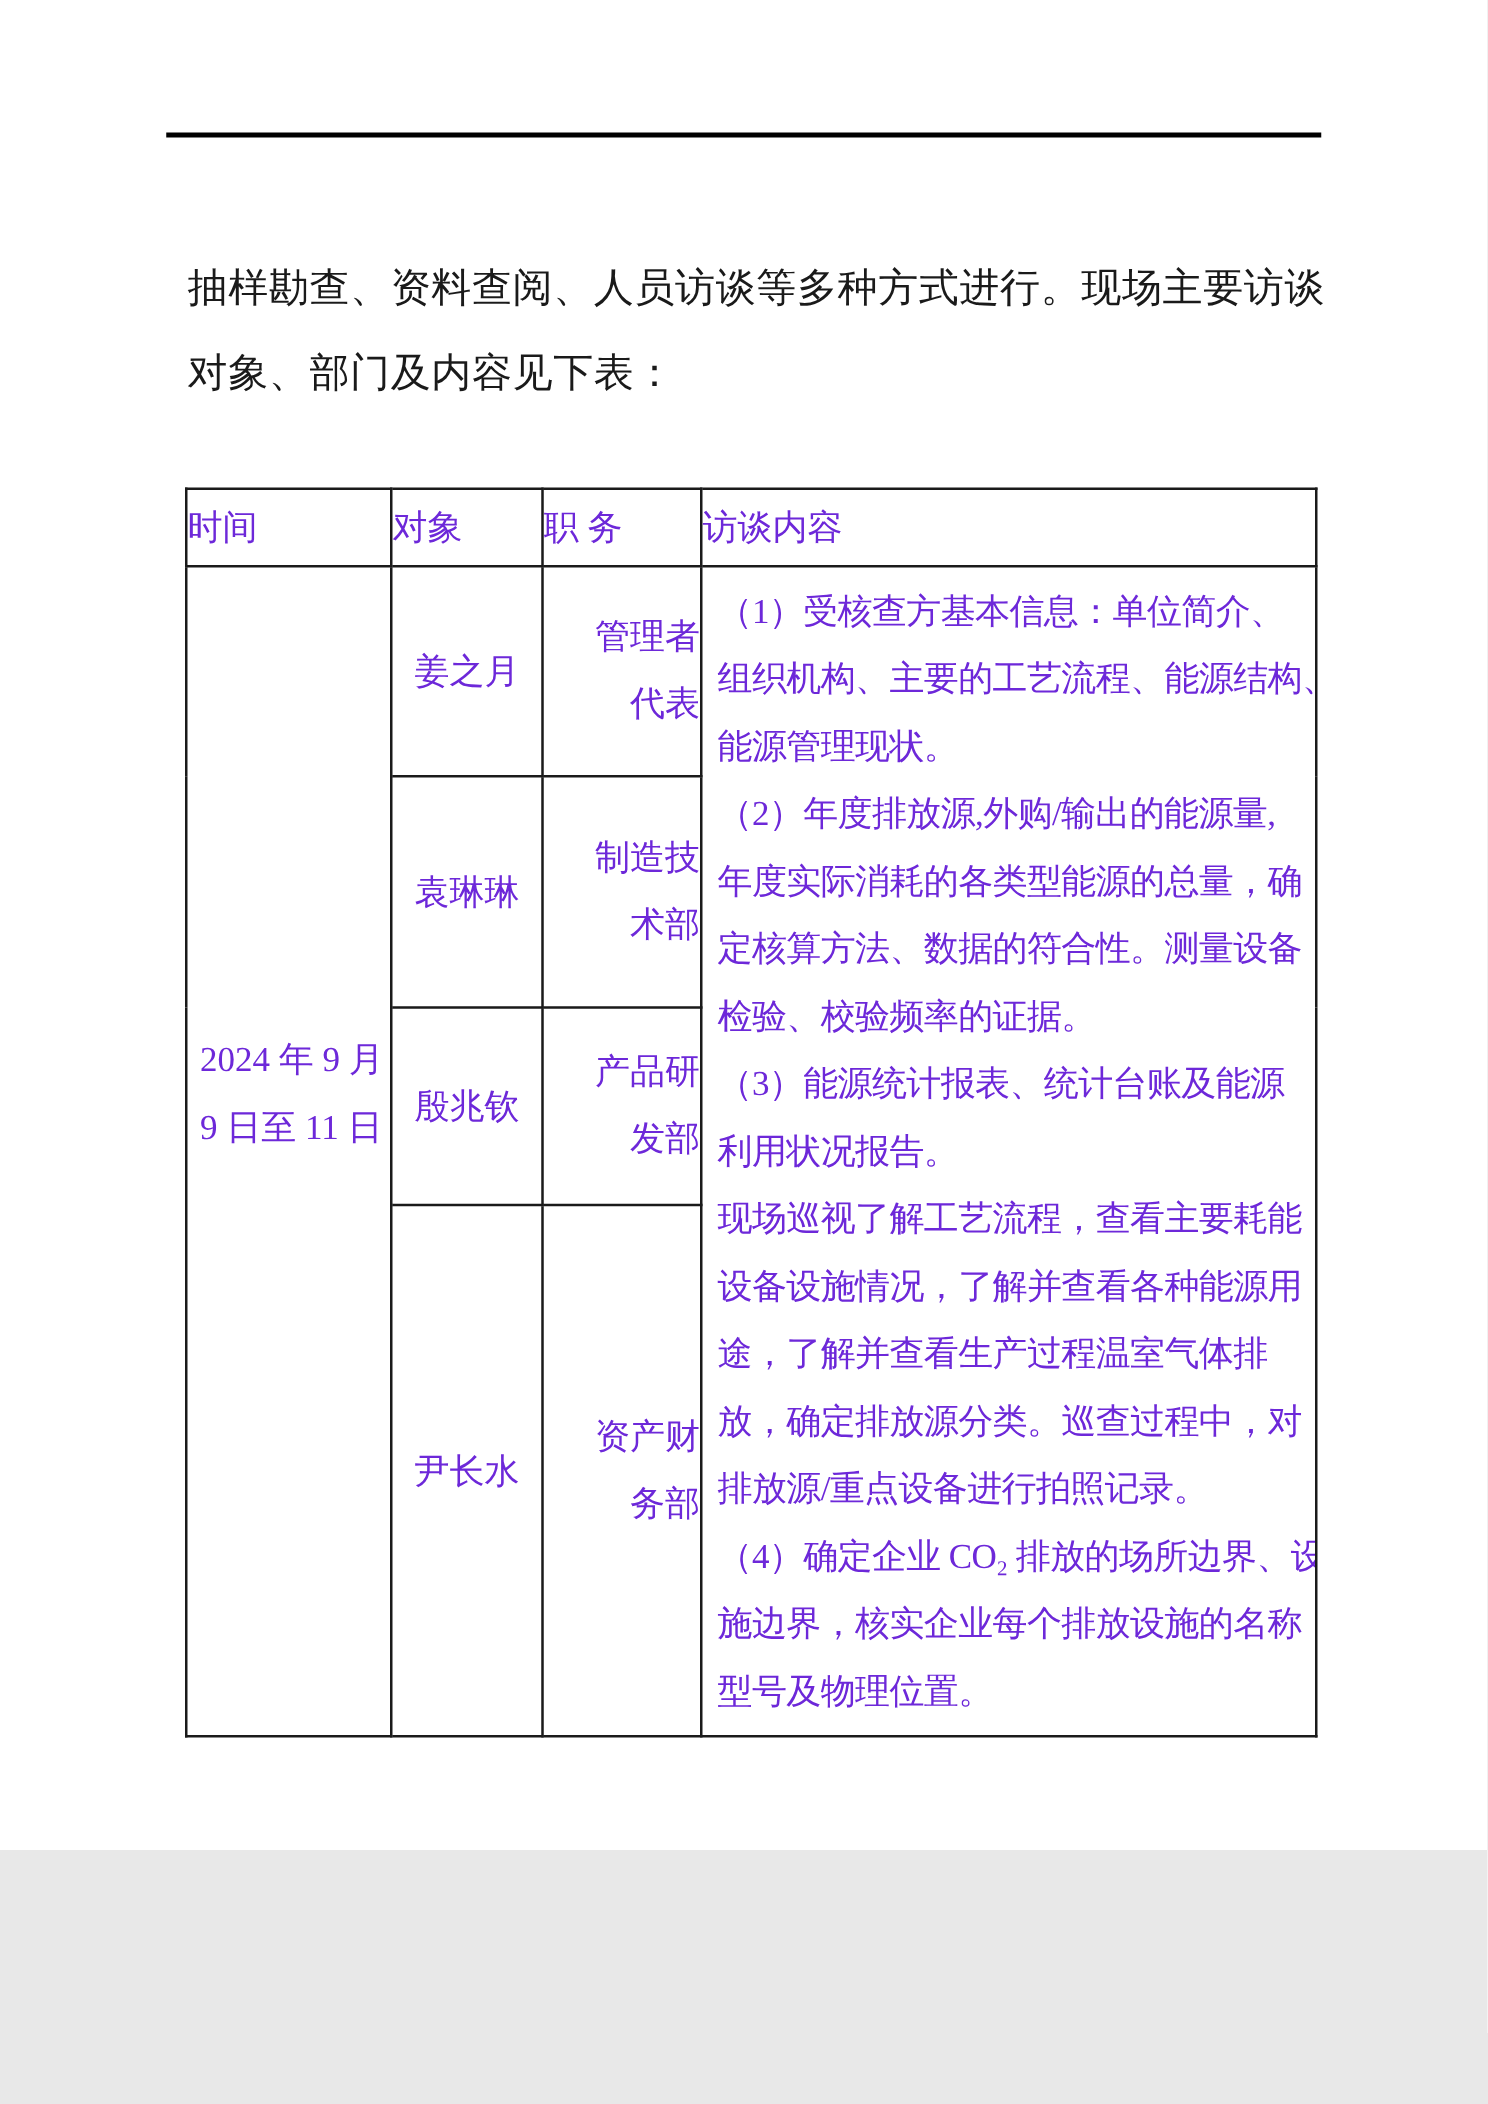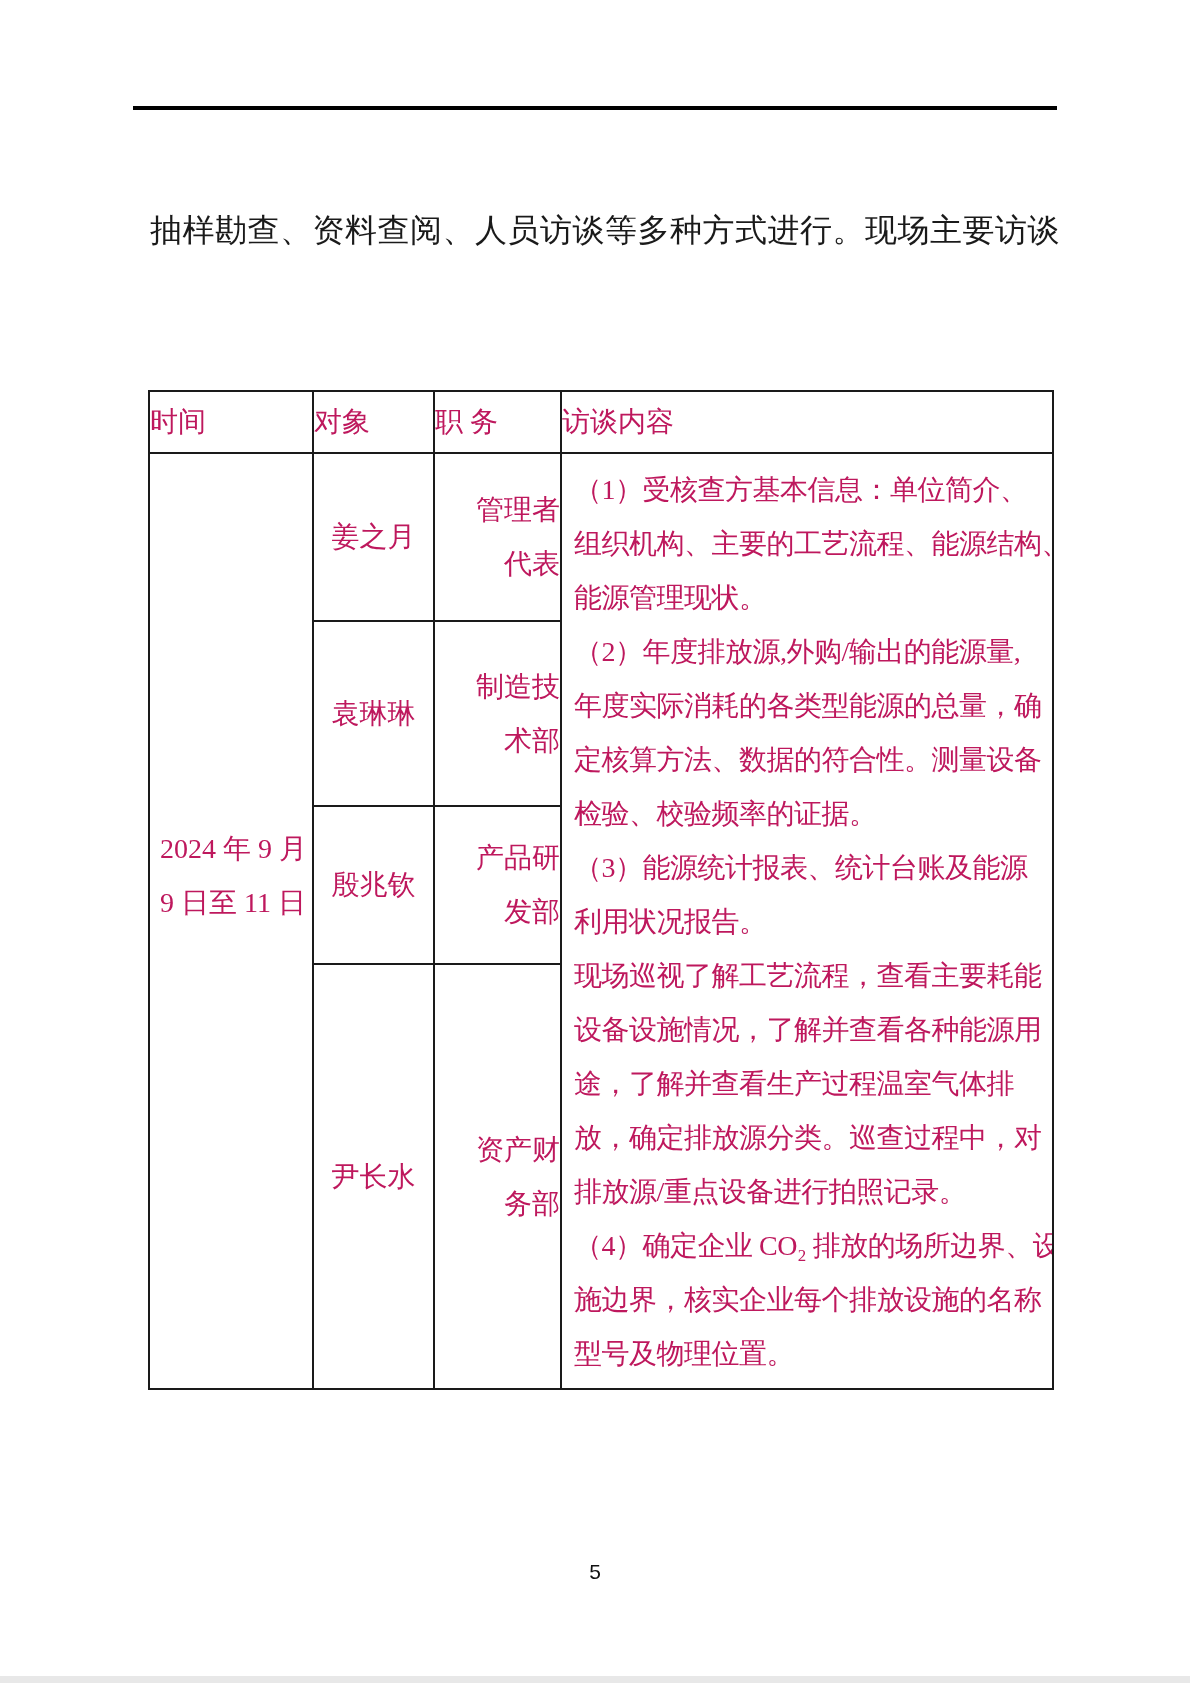--- a/index.html
+++ b/index.html
@@ -3,21 +3,21 @@
 <meta charset="utf-8">
 <style>
   html, body {
     margin: 0;
     padding: 0;
     background: #e8e8e8;
   }
   .page {
     position: relative;
     width: 1190px;
-    height: 1676px;
+    height: 1480px;
     margin: 0 auto;
     background: #ffffff;
     font-family: "Liberation Serif", "DejaVu Serif", serif;
     color: #1a1a1a;
     overflow: hidden;
   }
   .header-rule {
     position: absolute;
     left: 133px;
     top: 106px;
@@ -54,21 +54,21 @@
     top: 390px;
     width: 904px;
     border-collapse: collapse;
     table-layout: fixed;
   }
   .interview-table td, .interview-table th {
     border: 2px solid #1a1a1a;
     padding: 0;
     font-weight: normal;
     font-size: 28px;
-    color: #be185d;
+    color: #6d28d9;
     vertical-align: middle;
     overflow: hidden;
   }
   .col-time     { width: 164px; }
   .col-person   { width: 121px; }
   .col-position { width: 127px; }
   .col-content  { width: 492px; }
 
   .hdr-row { height: 62px; }
   .hdr-time {
@@ -119,20 +119,21 @@
 </style>
 </head>
 <body>
 
 <div class="page">
 
   <div class="header-rule"></div>
 
   <div class="body-paragraph">
     <div class="para-line">抽样勘查、资料查阅、人员访谈等多种方式进行。现场主要访谈</div>
+    <div class="para-line">对象、部门及内容见下表：</div>
   </div>
 
 
   <table class="interview-table">
     <colgroup>
       <col class="col-time">
       <col class="col-person">
       <col class="col-position">
       <col class="col-content">
     </colgroup>

